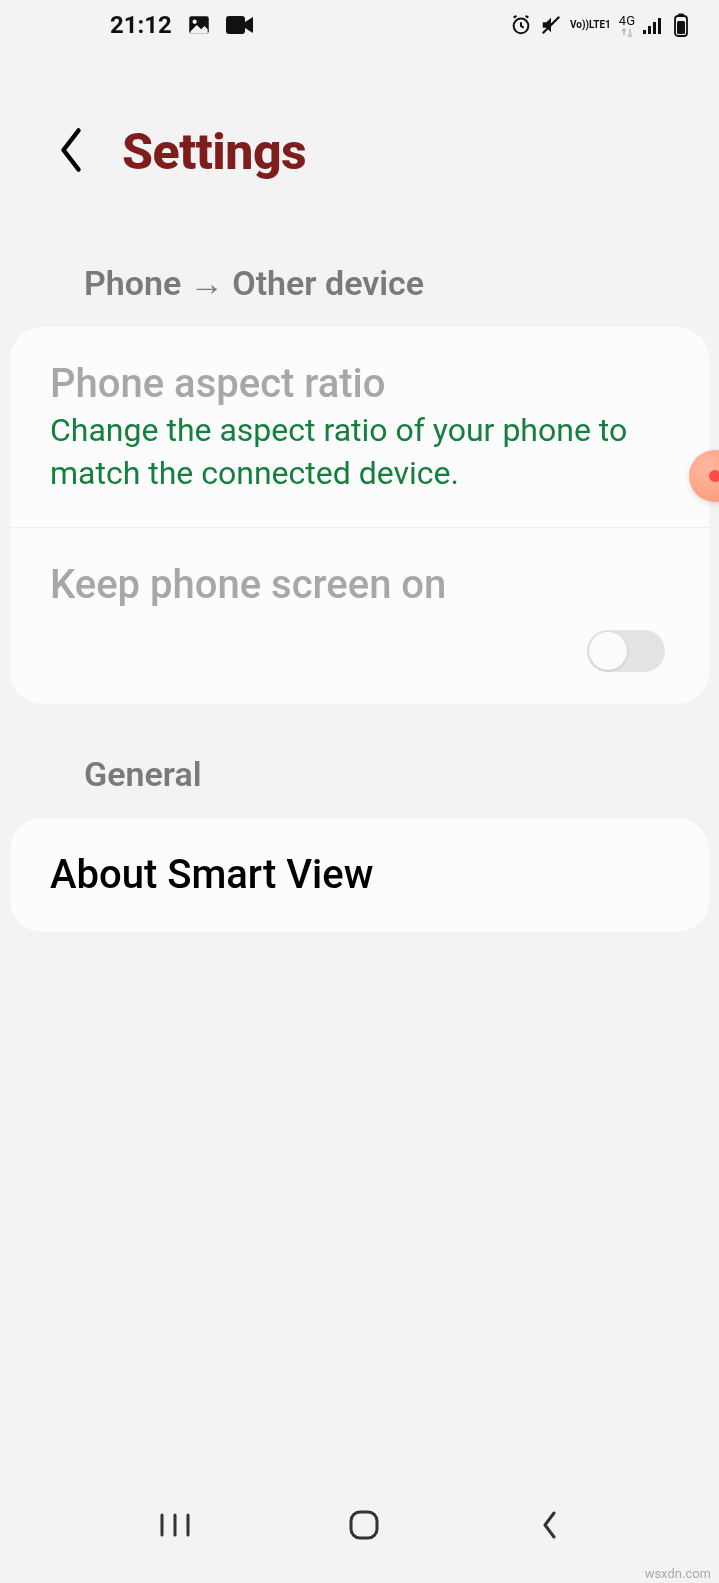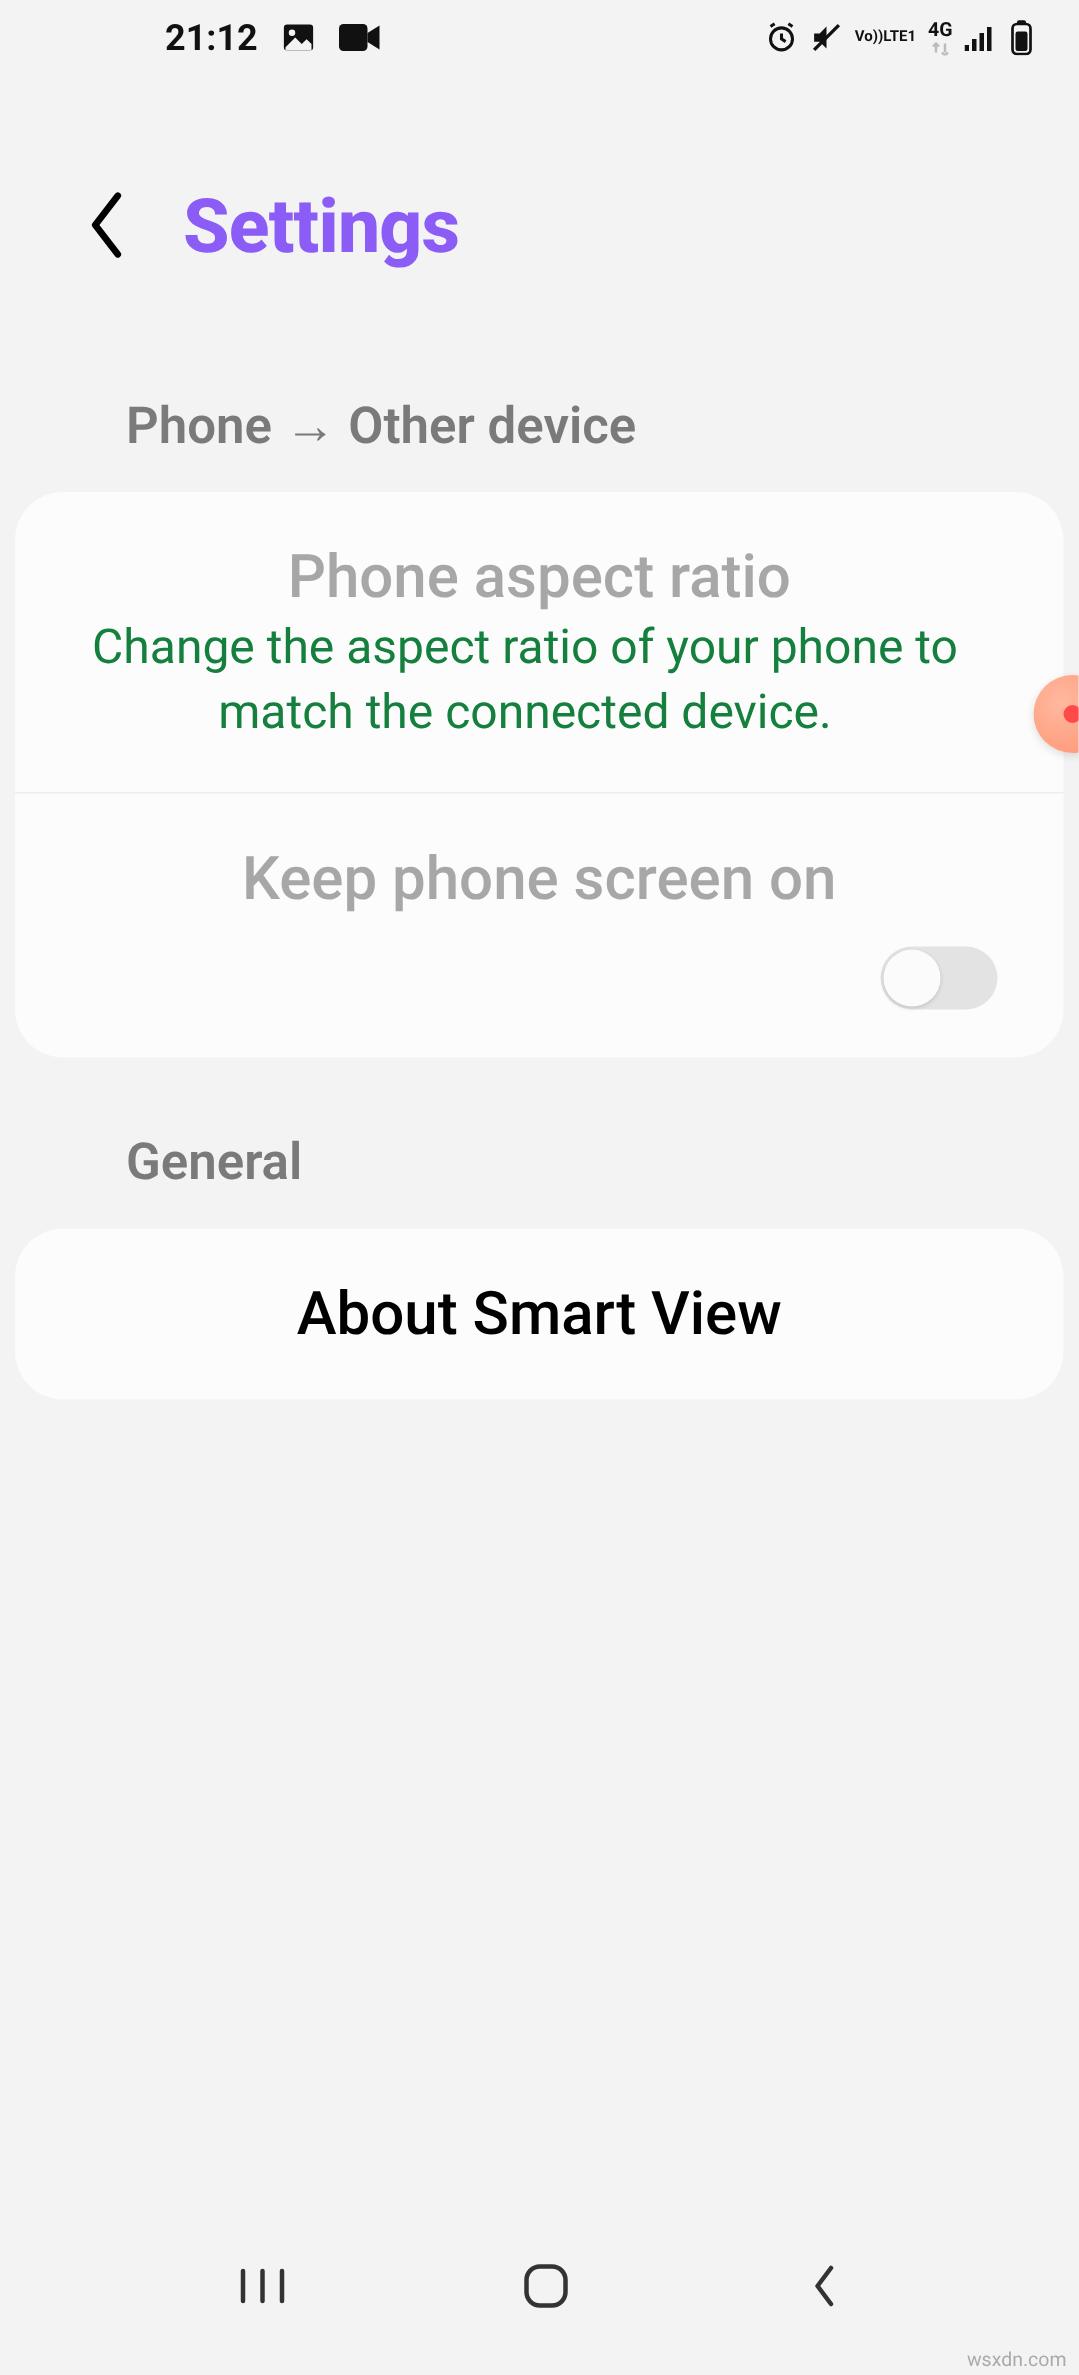--- a/index.html
+++ b/index.html
@@ -50,41 +50,40 @@
     }
     .back-btn {
       background: none;
       border: none;
       padding: 6px;
       cursor: pointer;
     }
     .page-title {
       font-size: 50px;
       font-weight: 800;
-      color: #8b5cf6;
+      color: #7f1d1d;
       letter-spacing: -0.5px;
     }
     
     .section-header {
       padding: 50px 50px 24px 50px;
       font-size: 34px;
       font-weight: 600;
       color: #7a7a7a;
       margin-left: 34px;
     }
     
     .card {
       background: #fcfcfd;
       border-radius: 32px;
       margin: 0 10px;
     }
     .row {
       padding: 32px 40px;
       position: relative;
-      text-align: center;
     }
     .row + .row {
       border-top: 1px solid #eee;
     }
     .row.disabled .row-title {
       color: #a7a7a7;
     }
     .row-title {
       font-size: 40px;
       font-weight: 500;
@@ -199,21 +198,21 @@
     <span class="status-icon">
       <svg width="22" height="22" viewBox="0 0 24 24" fill="#111">
           <path d="M3 9v6h4l5 5V4L7 9H3z"></path>
           <line x1="3" y1="21" x2="21" y2="3" stroke="#111" stroke-width="2.5"></line>
         </svg>
     </span>
     <span class="status-icon" style="font-size:10px;line-height:1;font-weight:700;display:flex;flex-direction:row;align-items:center;">
       <span>Vo))</span>
       <span>LTE1</span>
     </span>
-    <span class="status-icon" style="font-size:13px;font-weight:700;display:flex;flex-direction:column;align-items:center;line-height:1;">
+    <span class="status-icon" style="font-size:13px;font-weight:400;display:flex;flex-direction:column;align-items:center;line-height:1;">
       <span>4G</span>
       <svg width="14" height="10" viewBox="0 0 14 10" stroke="#888" stroke-width="1.6" fill="none">
           <path d="M4 2v6M10 2v6M2 4l2-2 2 2M8 8l2 2 2-2" stroke="#bbb"></path>
         </svg>
     </span>
     <span class="status-icon">
       <svg width="22" height="18" viewBox="0 0 22 18" fill="#111">
           <rect x="0" y="14" width="3" height="4"></rect>
           <rect x="5" y="10" width="3" height="8"></rect>
           <rect x="10" y="6" width="3" height="12"></rect>

